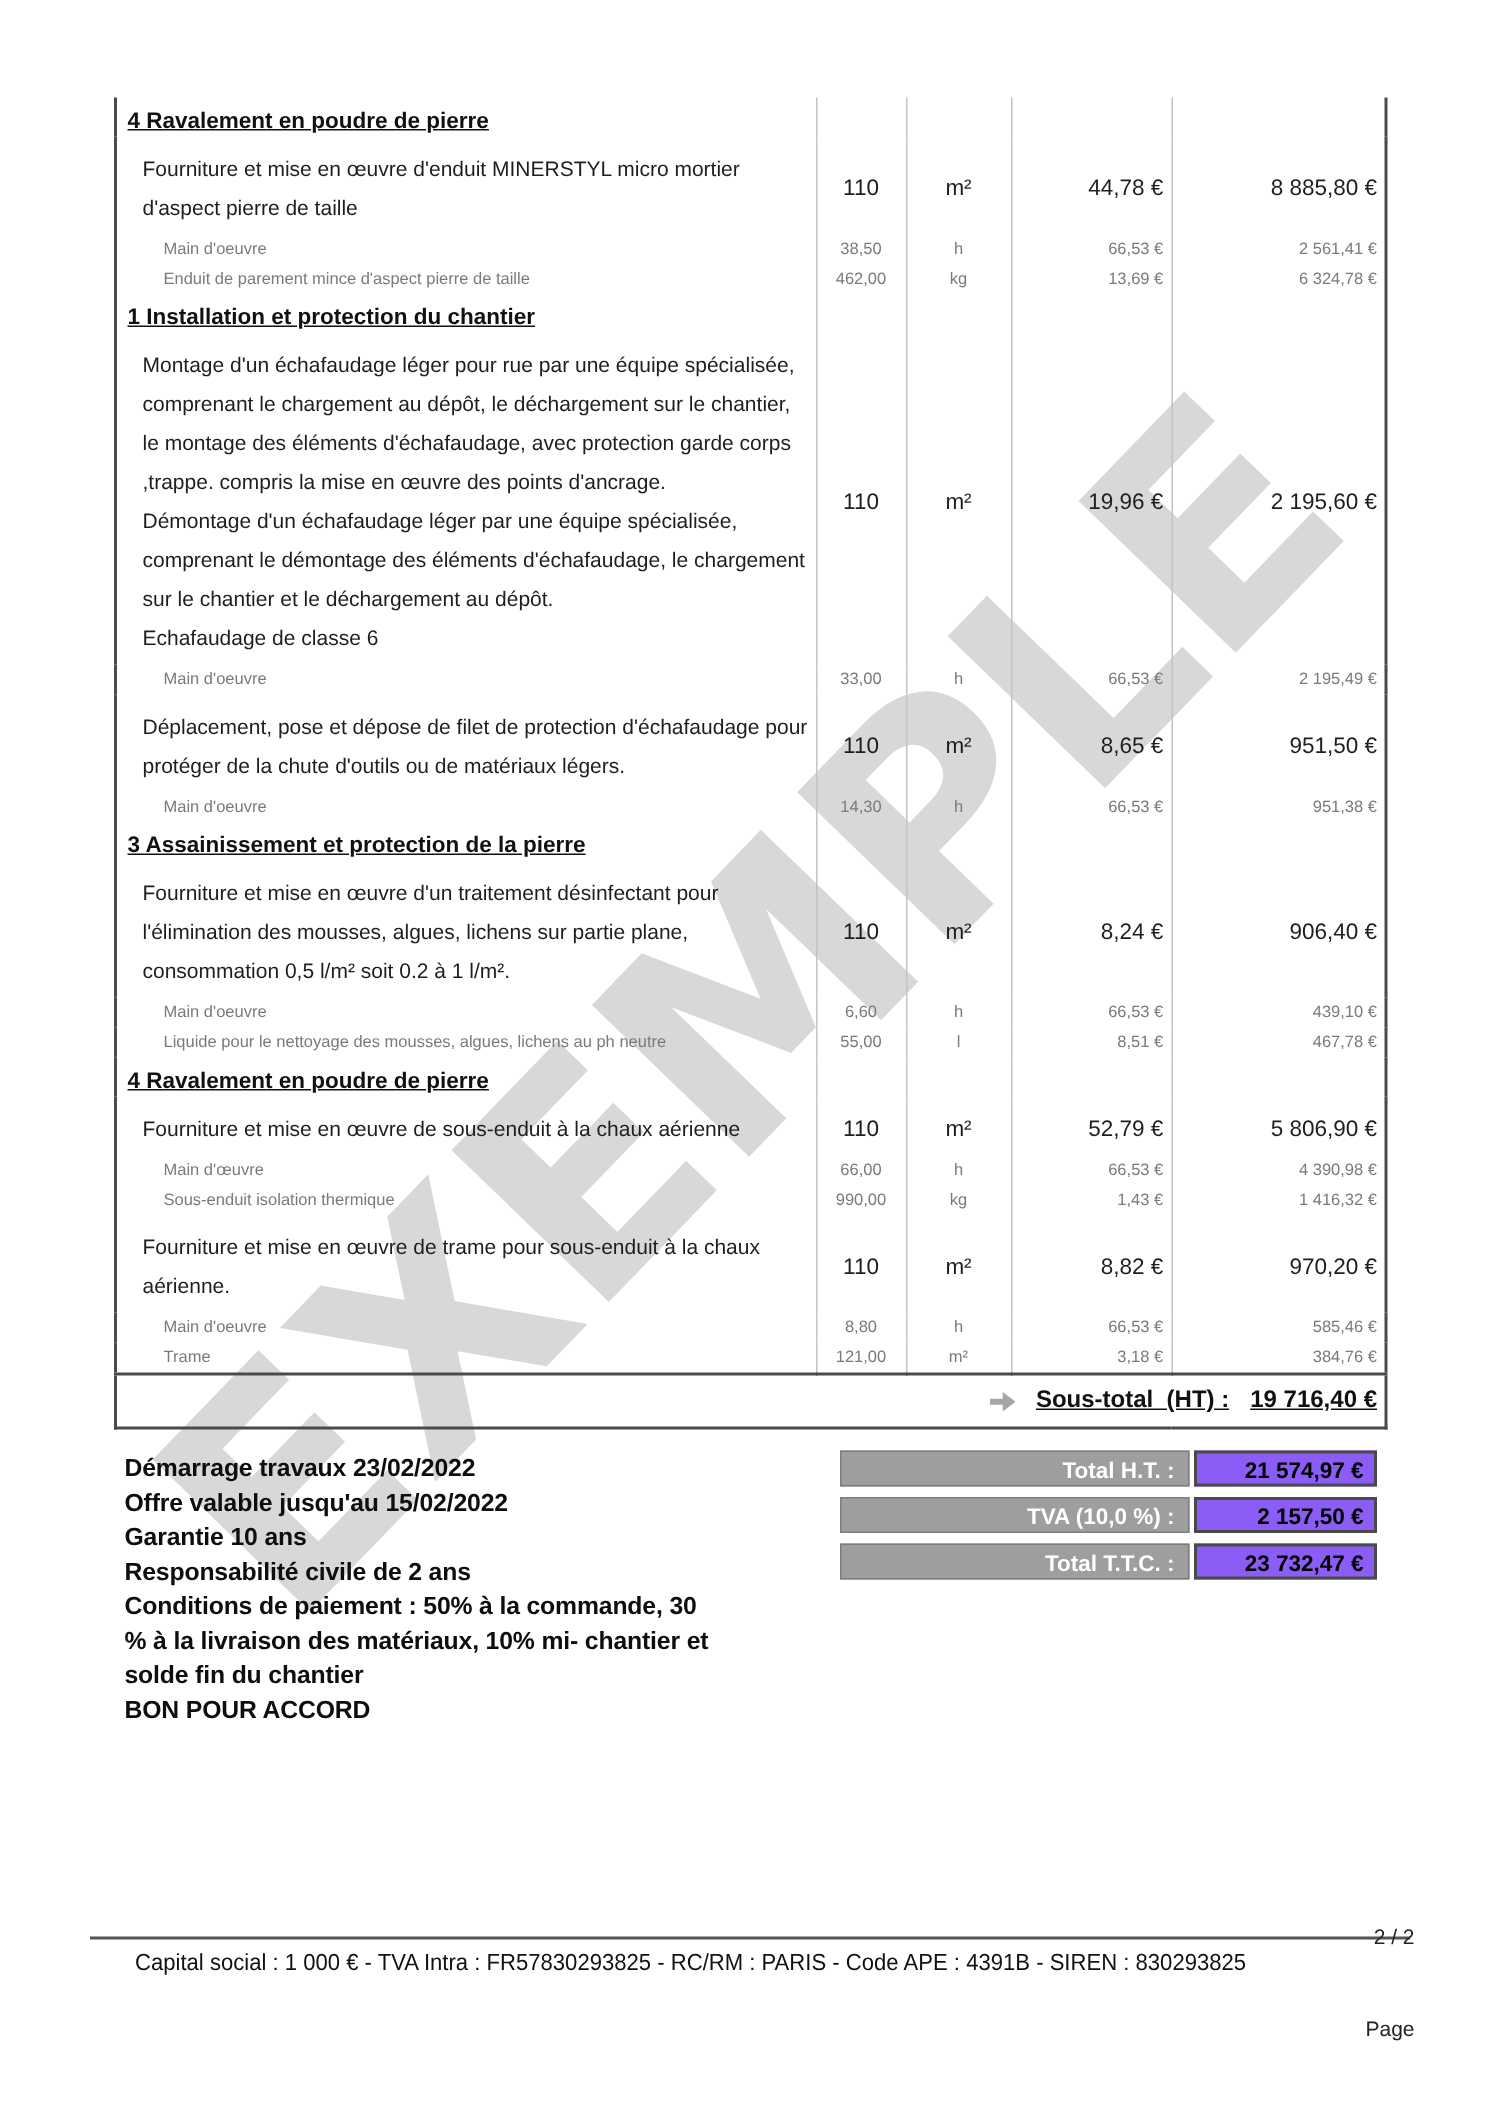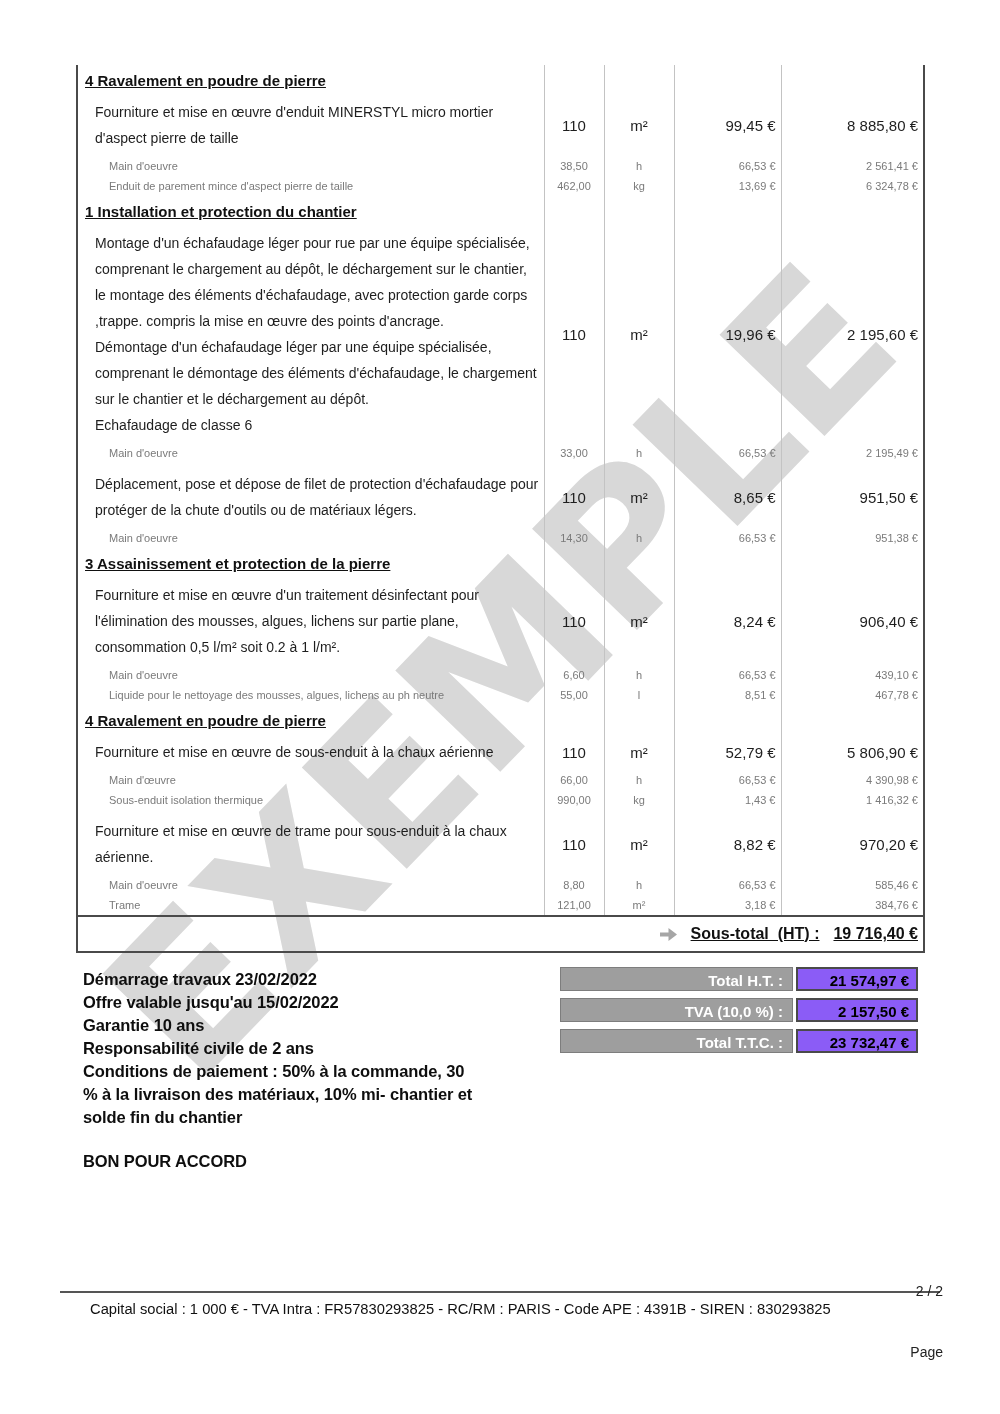--- a/index.html
+++ b/index.html
@@ -70,21 +70,21 @@
   .subtotal-flex{display:flex;align-items:center;justify-content:flex-end;gap:14px;}
   .subtotal-label{font-size:16px;font-weight:bold;text-decoration:underline;white-space:pre;color:#111;}
   .subtotal-value{font-size:16px;font-weight:bold;text-decoration:underline;color:#111;}
 
   
   .info-block{
     position:absolute;left:83px;top:968px;width:400px;
     font-size:16.5px;font-weight:bold;line-height:23px;color:#0e0e0e;
     letter-spacing:-0.1px;
   }
-  .signature-line{margin-top:21px;}
+  .signature-line{}
 
   
   .totals{position:absolute;left:560px;top:967px;width:358px;}
   .totals-row{display:flex;height:24px;margin-bottom:7px;}
   .totals-row:last-child{margin-bottom:0;}
   .totals-label{
     flex:1;background:var(--totals-label-bg);
     border:1px solid var(--totals-label-border);
     color:#fff;font-weight:bold;font-size:15px;
     text-align:right;padding-right:9px;line-height:26px;
@@ -127,21 +127,21 @@
           <td class="c-desc">4 Ravalement en poudre de pierre</td>
           <td class="c-qty"></td>
             <td class="c-unit"></td>
             <td class="c-pu"></td>
             <td class="c-total"></td>
         </tr>
         <tr class="item-row">
           <td class="c-desc">Fourniture et mise en œuvre d'enduit MINERSTYL micro mortier d'aspect pierre de taille</td>
           <td class="c-qty">110</td>
           <td class="c-unit">m²</td>
-          <td class="c-pu">99,45 €</td>
+          <td class="c-pu">44,78 €</td>
           <td class="c-total">8 885,80 €</td>
         </tr>
         <tr class="sub-row">
           <td class="c-desc">Main d'oeuvre</td>
           <td class="c-qty">38,50</td>
           <td class="c-unit">h</td>
           <td class="c-pu">66,53 €</td>
           <td class="c-total">2 561,41 €</td>
         </tr>
         <tr class="sub-row">

